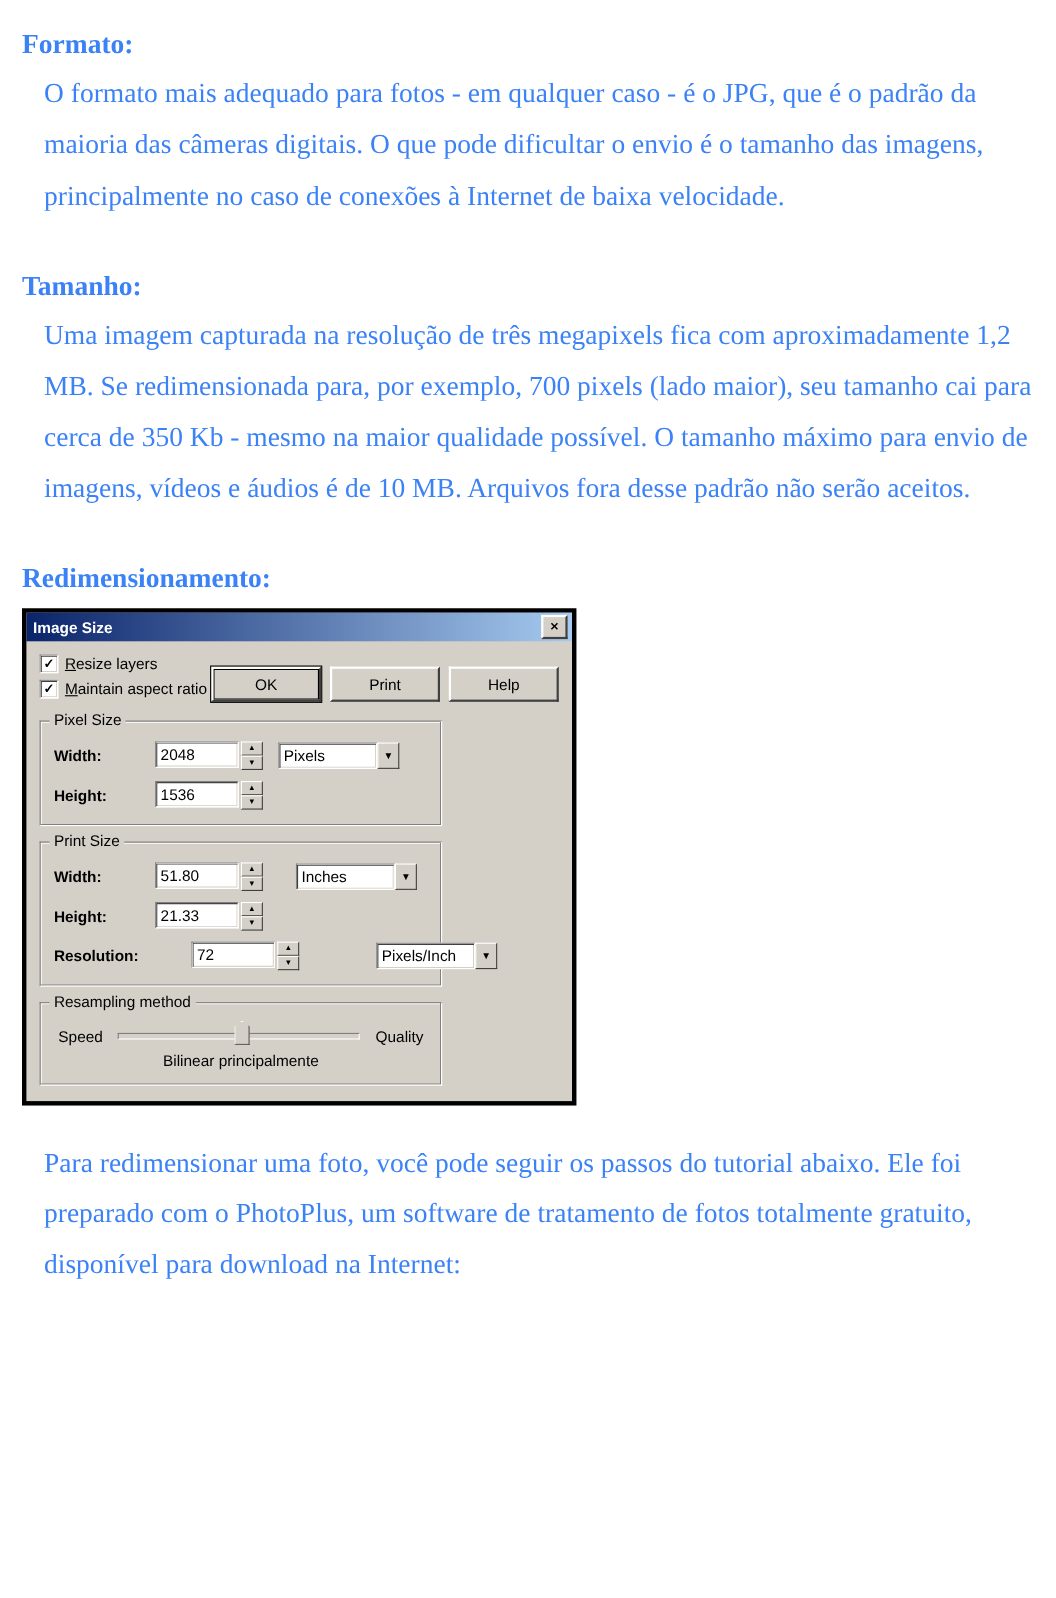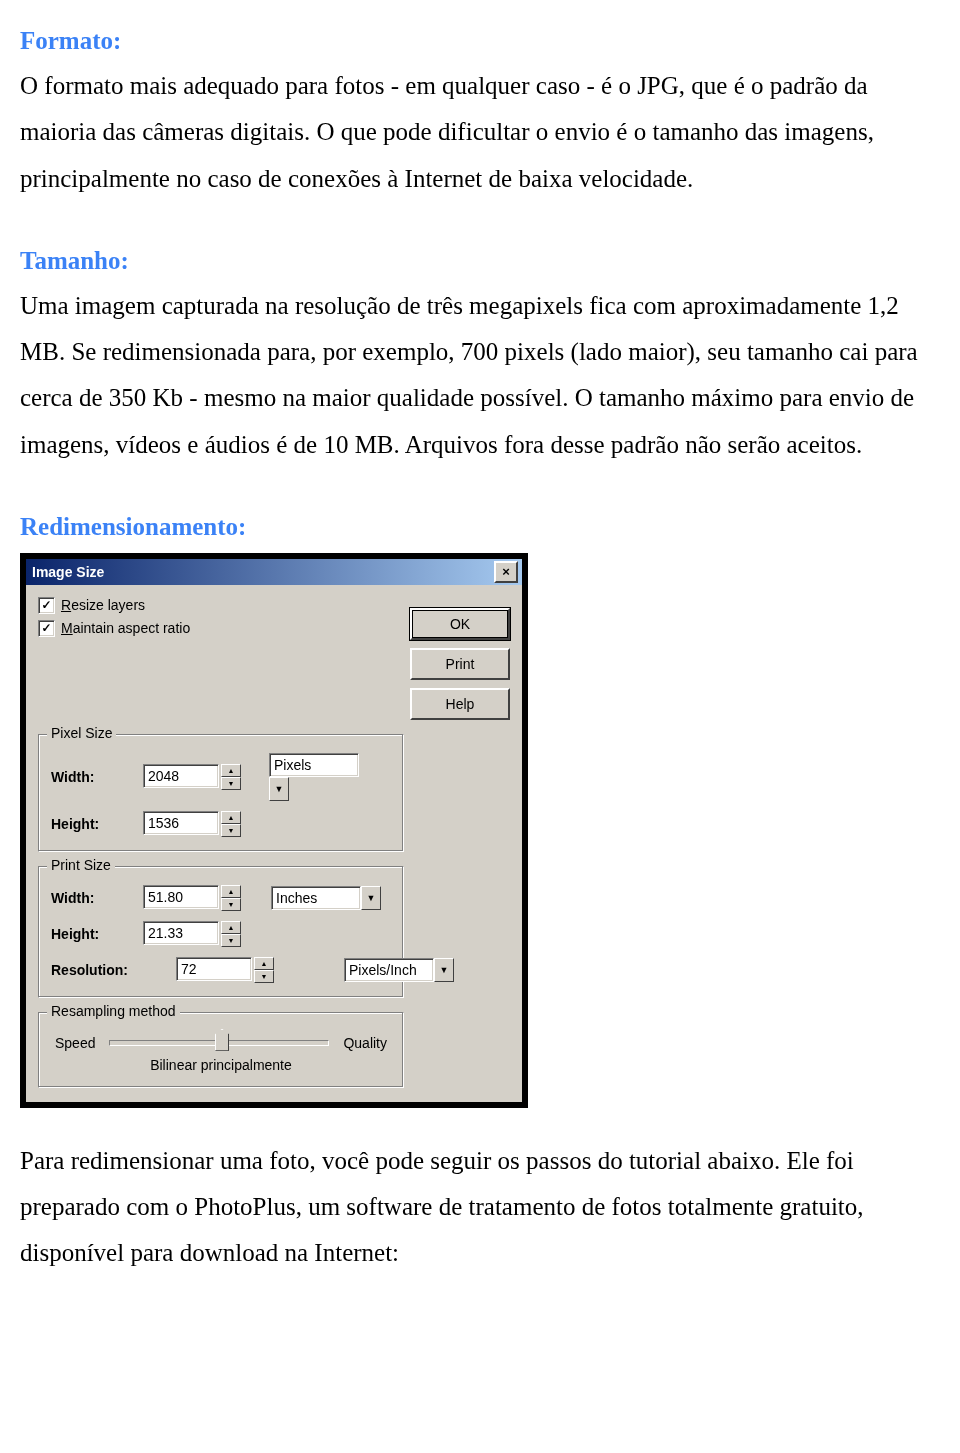--- a/index.html
+++ b/index.html
@@ -14,29 +14,30 @@
   }
   .heading {
     font-weight: bold;
     font-size: 25px;
     line-height: 1.8;
     color: #3b82f6;
   }
   .para {
     font-size: 25px;
     line-height: 1.85;
-    color: #000000;
+    color: #3b82f6;
     margin-bottom: 36px;
+    margin-left: 20px;
   }
 
   
   .dialog {
     width: 496px;
     background: #d4d0c8;
-    border: 6px solid #000000;
+    border: 4px solid #000000;
     box-shadow: none;
     font-family: Tahoma, "MS Sans Serif", Arial, sans-serif;
     color: #000;
     margin: 4px 0 30px 0;
     position: relative;
   }
   .titlebar {
     height: 26px;
     background: linear-gradient(to right, #0a246a, #a6caf0);
     color: #fff;
@@ -81,21 +82,21 @@
     background: #fff;
     border-top: 1px solid #808080;
     border-left: 1px solid #808080;
     border-right: 1px solid #fff;
     border-bottom: 1px solid #fff;
     box-shadow: inset 1px 1px 0 #404040, inset -1px -1px 0 #d4d0c8;
     display: inline-flex; align-items:center; justify-content:center;
     font-size: 12px; font-weight: bold;
   }
   .btn-col {
-    display: flex; flex-direction: column; gap: 8px;
+    display: flex; flex-direction: row; gap: 8px;
     padding-top: 13px;
   }
   .winbtn {
     width: 96px; height: 28px;
     background: #d4d0c8;
     border-top: 2px solid #fff;
     border-left: 2px solid #fff;
     border-right: 2px solid #404040;
     border-bottom: 2px solid #404040;
     font-size: 14px;
@@ -275,21 +276,21 @@
         <div class="legend">Pixel Size</div>
         <div class="formrow">
           <div class="lbl">Width:</div>
           <div class="numfield">
             <div class="val">2048</div>
             <div class="spin">
               <div class="spinbtn">▲</div>
               <div class="spinbtn">▼</div>
             </div>
           </div>
-          <div class="combo" style="margin-left:20px;flex-direction:column;">
+          <div class="combo" style="margin-left:6px;">
             <div class="cval">Pixels</div>
             <div class="cdrop">▼</div>
           </div>
         </div>
         <div class="formrow" style="margin-bottom:0;">
           <div class="lbl">Height:</div>
           <div class="numfield">
             <div class="val">1536</div>
             <div class="spin">
               <div class="spinbtn">▲</div>

